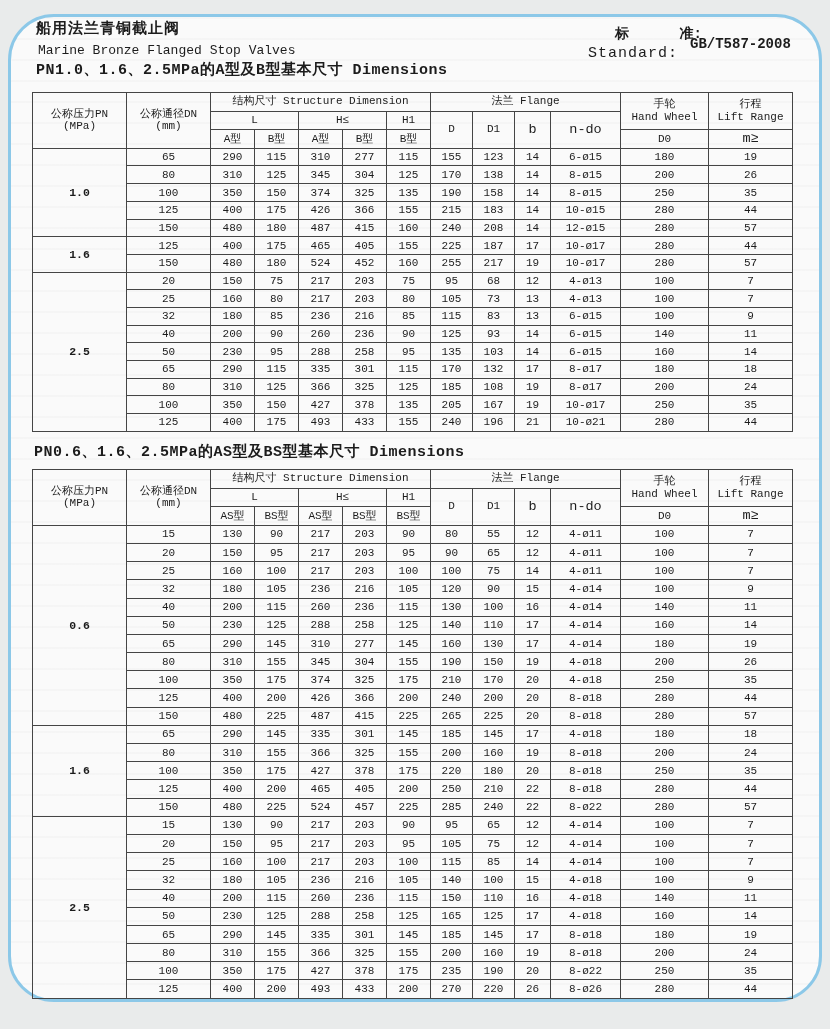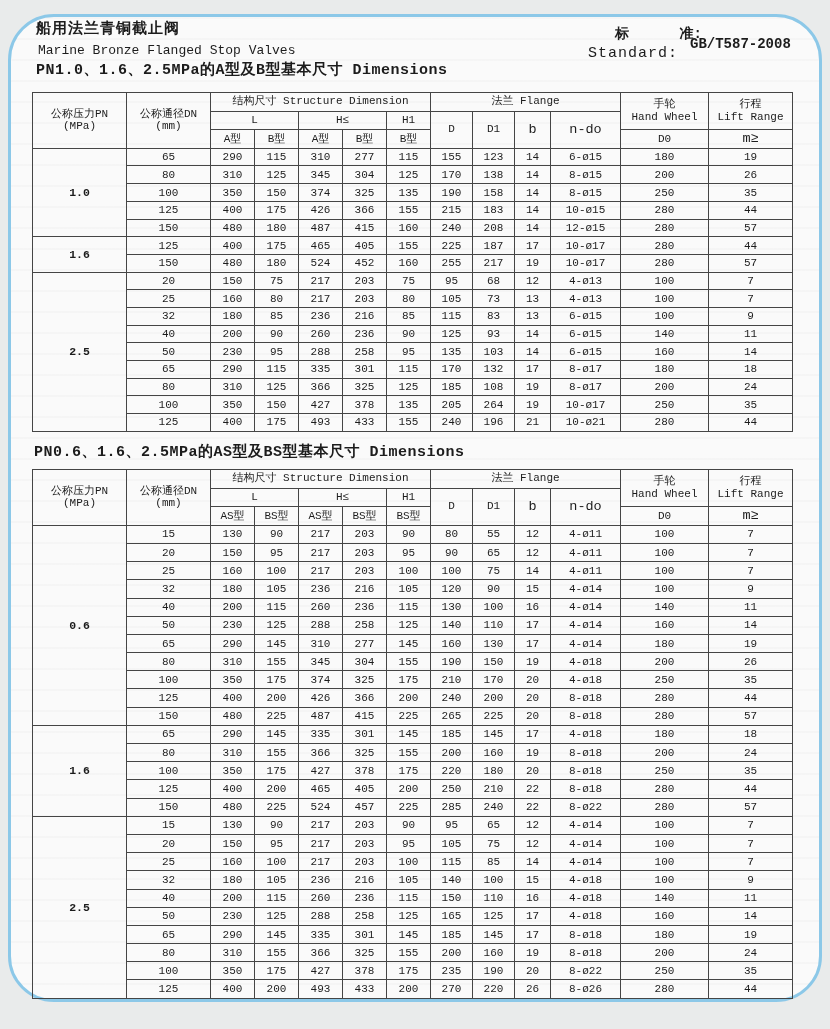--- a/index.html
+++ b/index.html
@@ -313,21 +313,21 @@
         <td>24</td>
       </tr>
       <tr>
         <td>100</td>
         <td>350</td>
         <td>150</td>
         <td>427</td>
         <td>378</td>
         <td>135</td>
         <td>205</td>
-        <td>264</td>
+        <td>167</td>
         <td>19</td>
         <td>10-ø17</td>
         <td>250</td>
         <td>35</td>
       </tr>
       <tr>
         <td>125</td>
         <td>400</td>
         <td>175</td>
         <td>493</td>

